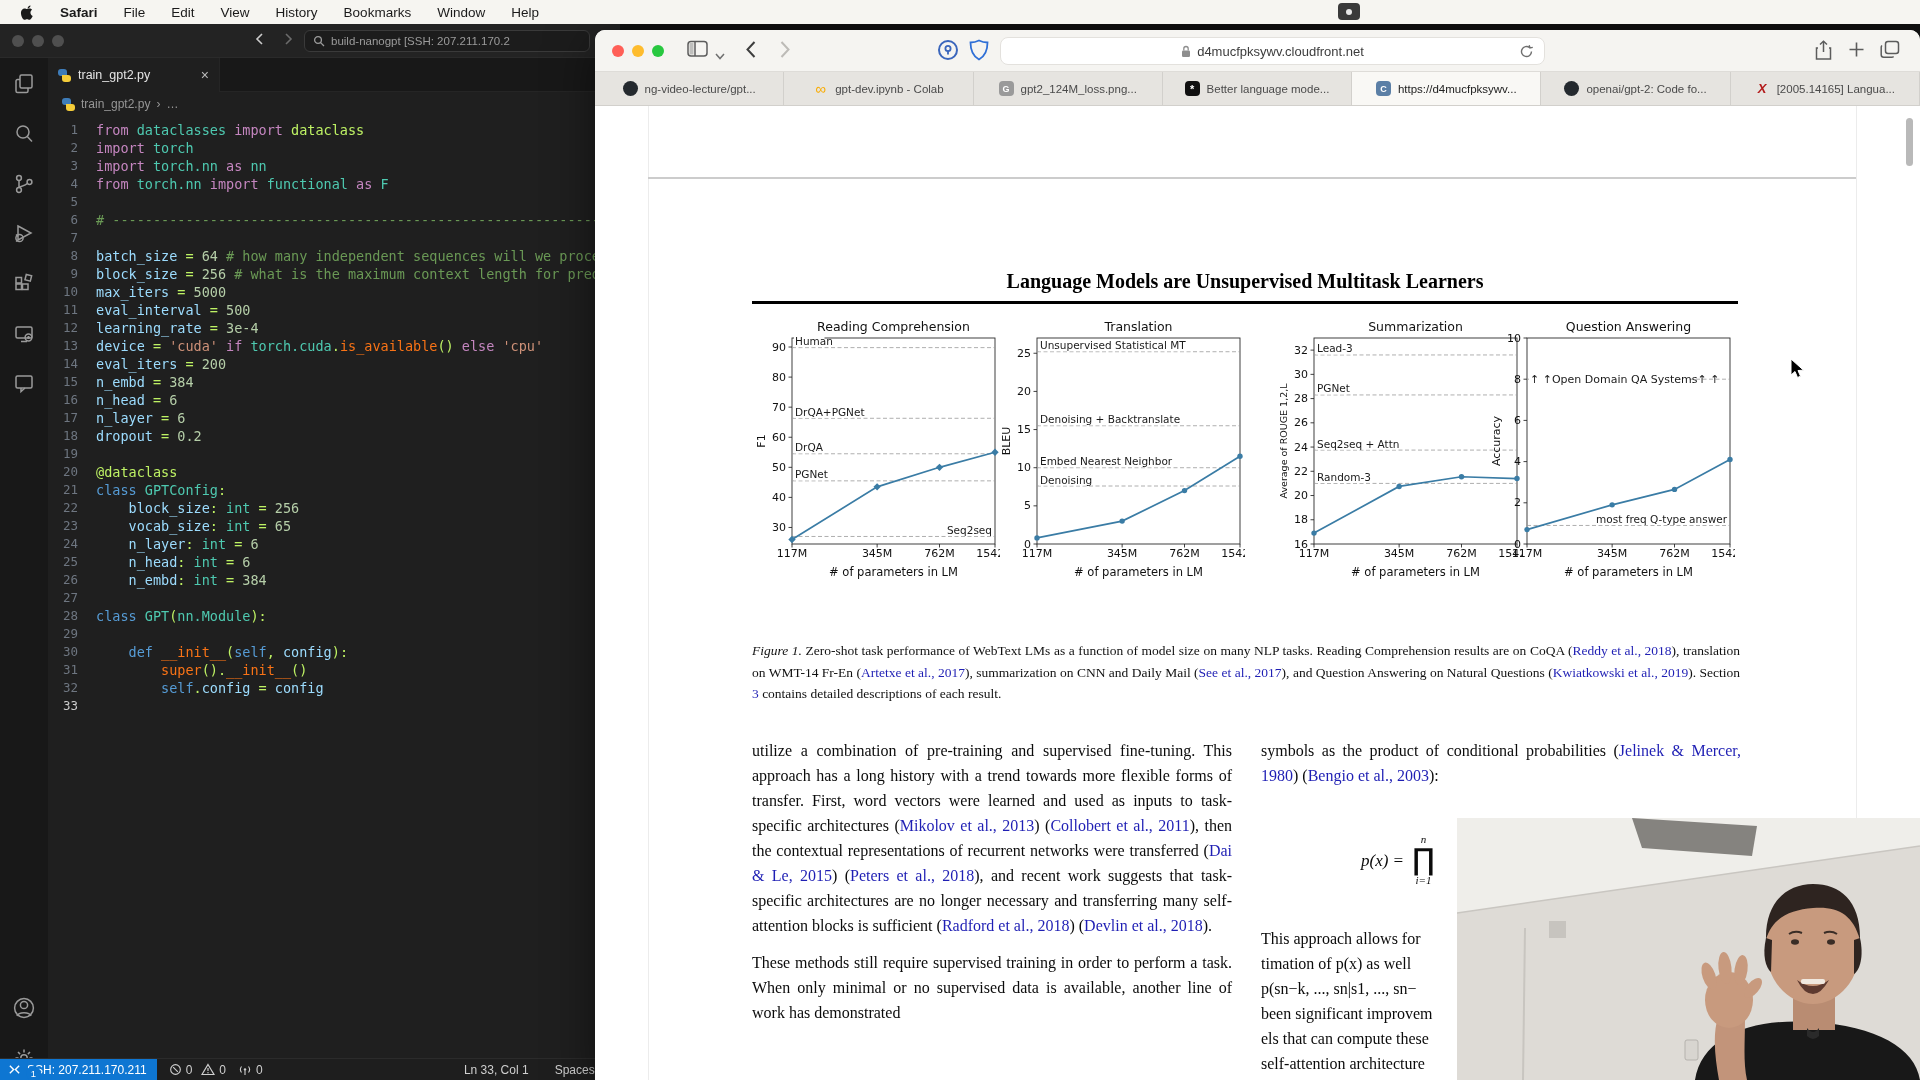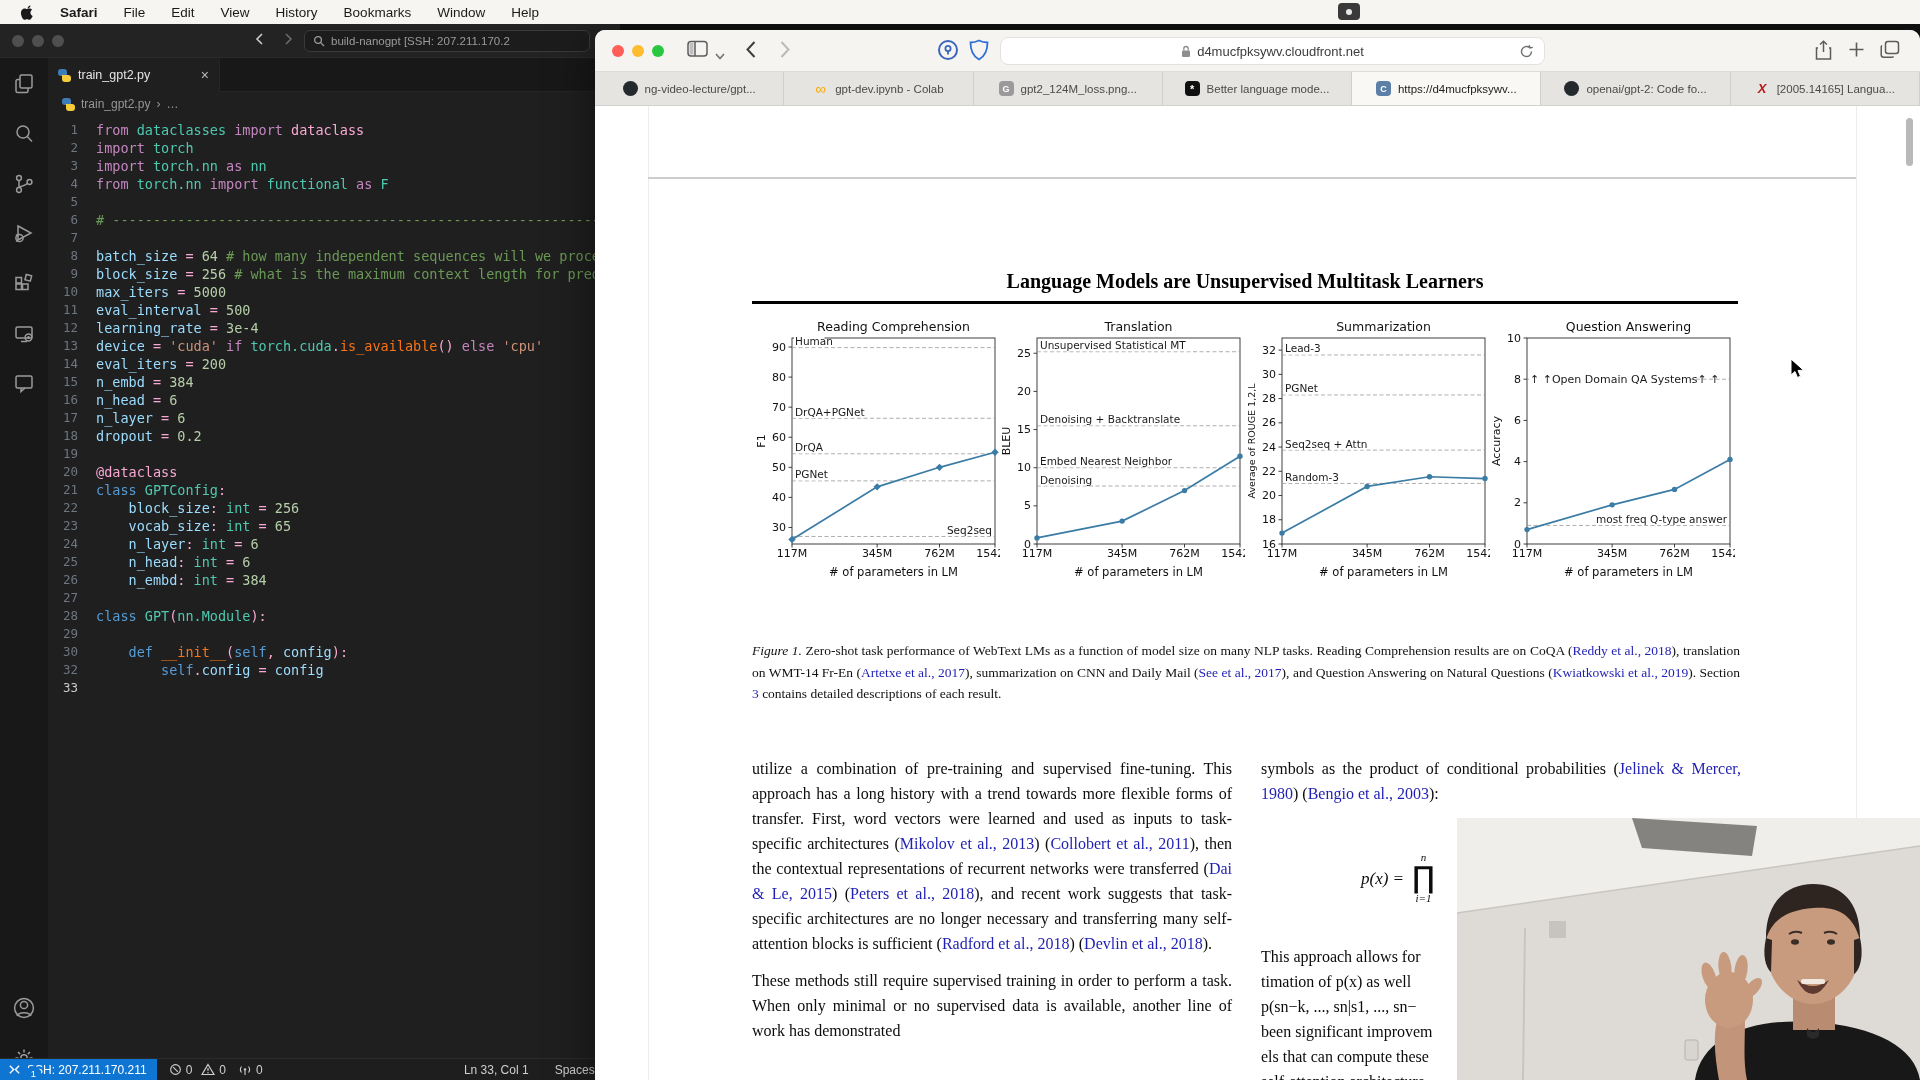--- a/index.html
+++ b/index.html
@@ -49,21 +49,21 @@
   .gear-badge { position:absolute; left:26px; top:1042px; width:15px; height:15px; border-radius:50%;
                 background:#0e76d2; color:#fff; font-size:9.5px; display:flex; align-items:center;
                 justify-content:center; z-index:3; }
 
   .vs-editor { position:absolute; left:48px; top:92px; width:572px; bottom:22px; background:#1f1f1f;
                overflow:hidden; padding-top:5px; }
   .cl { display:flex; height:18px; line-height:18px; font-family:"DejaVu Sans Mono", monospace; font-size:13.5px; white-space:pre; }
   .ln { width:48px; text-align:right; padding-right:18px; color:#6e7681; flex:none; font-size:12.5px; }
   .ln.cur { color:#cccccc; }
   .tk-k{color:#C586C0} .tk-b{color:#569CD6} .tk-t{color:#4EC9B0} .tk-v{color:#9CDCFE}
-  .tk-f{color:#f97316} .tk-n{color:#B5CEA8} .tk-s{color:#CE9178} .tk-c{color:#6A9955} .tk-w{color:#f9a8d4}
+  .tk-f{color:#f97316} .tk-n{color:#B5CEA8} .tk-s{color:#CE9178} .tk-c{color:#6A9955} .tk-w{color:#bef264}
 
   .vs-statusbar { position:absolute; left:0; bottom:0; width:100%; height:22px; background:#1e1e1e;
                   border-top:1px solid #2b2b2b; display:flex; align-items:center; color:#cfcfcf; font-size:12px; }
   .sb-remote { height:100%; background:#0e76d2; color:#fff; display:flex; align-items:center;
                gap:6px; padding:0 10px 0 8px; }
   .sb-group { display:flex; align-items:center; gap:4px; margin-left:12px; }
   .sb-right { position:absolute; right:12px; display:flex; gap:26px; }
 
   
   .safari { position:absolute; left:595px; top:30px; width:1325px; height:1050px;
@@ -103,21 +103,21 @@
 
   .chart { position:absolute; top:212px; width:245px; height:272px; }
   .chart svg { font-family:"DejaVu Sans", sans-serif; }
 
   .fig-caption { position:absolute; left:157px; top:534px; width:988px;
                  font-family:"Liberation Serif", serif; font-size:13.5px; line-height:21.5px;
                  text-align:justify; color:#111; }
   .seg-link { color:#1f1fb4;margin-top:36px; }
   .seg-italic { font-style:italic; }
 
-  .col { position:absolute; top:650px; width:480px; font-family:"Liberation Serif", serif;
+  .col { position:absolute; top:632px; width:480px; font-family:"Liberation Serif", serif;
          font-size:16px; line-height:25px; text-align:justify; color:#0b0b0b; }
   .col-left { left:157px; }
   .col-right { left:666px; }
   .col p + p { margin-top:12px; }
   .rc-formula { margin:46px 0 0 100px; display:flex; align-items:center; gap:8px;
                 font-style:italic; font-size:17px; }
   .prod-stack { display:inline-flex; flex-direction:column; align-items:center; line-height:1; }
   .prod-stack .lim { font-size:11px; font-style:italic; }
   .prod-stack .prod { font-size:30px; font-style:normal; font-family:"DejaVu Sans", sans-serif; }
   .rc-frag { margin-top:40px; }
@@ -275,20 +275,21 @@
           <div class="cl"><span class="ln">21</span><span><span class="tk-b">class </span><span class="tk-t">GPTConfig</span><span class="tk-w">:</span></span></div>
           <div class="cl"><span class="ln">22</span><span><span class="tk-w">    </span><span class="tk-v">block_size</span><span class="tk-w">: </span><span class="tk-t">int</span><span class="tk-w"> = </span><span class="tk-n">256</span></span></div>
           <div class="cl"><span class="ln">23</span><span><span class="tk-w">    </span><span class="tk-v">vocab_size</span><span class="tk-w">: </span><span class="tk-t">int</span><span class="tk-w"> = </span><span class="tk-n">65</span></span></div>
           <div class="cl"><span class="ln">24</span><span><span class="tk-w">    </span><span class="tk-v">n_layer</span><span class="tk-w">: </span><span class="tk-t">int</span><span class="tk-w"> = </span><span class="tk-n">6</span></span></div>
           <div class="cl"><span class="ln">25</span><span><span class="tk-w">    </span><span class="tk-v">n_head</span><span class="tk-w">: </span><span class="tk-t">int</span><span class="tk-w"> = </span><span class="tk-n">6</span></span></div>
           <div class="cl"><span class="ln">26</span><span><span class="tk-w">    </span><span class="tk-v">n_embd</span><span class="tk-w">: </span><span class="tk-t">int</span><span class="tk-w"> = </span><span class="tk-n">384</span></span></div>
           <div class="cl"><span class="ln">27</span><span></span></div>
           <div class="cl"><span class="ln">28</span><span><span class="tk-b">class </span><span class="tk-t">GPT</span><span class="tk-w">(</span><span class="tk-t">nn.Module</span><span class="tk-w">):</span></span></div>
           <div class="cl"><span class="ln">29</span><span></span></div>
           <div class="cl"><span class="ln">30</span><span><span class="tk-w">    </span><span class="tk-b">def </span><span class="tk-f">__init__</span><span class="tk-w">(</span><span class="tk-b">self</span><span class="tk-w">, </span><span class="tk-v">config</span><span class="tk-w">):</span></span></div>
+          <div class="cl"><span class="ln">31</span><span><span class="tk-w">        </span><span class="tk-f">super</span><span class="tk-w">().</span><span class="tk-f">__init__</span><span class="tk-w">()</span></span></div>
           <div class="cl"><span class="ln">32</span><span><span class="tk-w">        </span><span class="tk-b">self</span><span class="tk-w">.</span><span class="tk-v">config</span><span class="tk-w"> = </span><span class="tk-v">config</span></span></div>
           <div class="cl"><span class="ln cur">33</span><span></span></div>
         </div>
     </div>
 
     <div class="vs-statusbar">
       <div class="sb-remote">
         <svg width="13" height="13" viewBox="0 0 14 14">
             <path d="M2,3 L6,7 L2,11 M12,3 L8,7 L12,11" stroke="#fff" stroke-width="1.5" fill="none"></path>
           </svg>
@@ -508,21 +509,21 @@
             <rect x="39" y="137.2037037037037" width="124" height="12" fill="#fff"></rect>
             <text x="40" y="147.2037037037037" font-size="10.5" text-anchor="start" fill="#1a1a1a">Embed Nearest Neighbor</text>
             <rect x="39" y="155.51481481481483" width="52.5" height="12" fill="#fff"></rect>
             <text x="40" y="165.51481481481483" font-size="10.5" text-anchor="start" fill="#1a1a1a">Denoising</text>
             <polyline points="37,219.8962962962963 122.12873742264766,203.11111111111111 184.5090175421841,172.5925925925926 240,138.25925925925924" fill="none" stroke="#3a7ca5" stroke-width="1.7"></polyline>
             <circle cx="37" cy="219.8962962962963" r="2.7" fill="#3a7ca5"></circle>
             <circle cx="122.12873742264766" cy="203.11111111111111" r="2.7" fill="#3a7ca5"></circle>
             <circle cx="184.5090175421841" cy="172.5925925925926" r="2.7" fill="#3a7ca5"></circle>
             <circle cx="240" cy="138.25925925925924" r="2.7" fill="#3a7ca5"></circle>
           </svg></div>
-      <div class="chart" style="left:650px"><svg width="245" height="272" viewBox="0 0 245 272">
+      <div class="chart" style="left:682px"><svg width="245" height="272" viewBox="0 0 245 272">
             <text x="138.5" y="13" font-size="12.5" text-anchor="middle" fill="#111">Summarization</text>
             <text x="10" y="123" font-size="9.5" text-anchor="middle" fill="#111" transform="rotate(-90 10 123)">Average of ROUGE 1,2,L</text>
             <text x="138.5" y="258" font-size="11.5" text-anchor="middle" fill="#111"># of parameters in LM</text>
             <line x1="33.5" y1="226" x2="37" y2="226" stroke="#2b2b2b" stroke-width="0.9"></line>
             <text x="31" y="229.5" font-size="11" text-anchor="end" fill="#111">16</text>
             <line x1="33.5" y1="201.76470588235293" x2="37" y2="201.76470588235293" stroke="#2b2b2b" stroke-width="0.9"></line>
             <text x="31" y="205.26470588235293" font-size="11" text-anchor="end" fill="#111">18</text>
             <line x1="33.5" y1="177.52941176470588" x2="37" y2="177.52941176470588" stroke="#2b2b2b" stroke-width="0.9"></line>
             <text x="31" y="181.02941176470588" font-size="11" text-anchor="end" fill="#111">20</text>
             <line x1="33.5" y1="153.2941176470588" x2="37" y2="153.2941176470588" stroke="#2b2b2b" stroke-width="0.9"></line>

